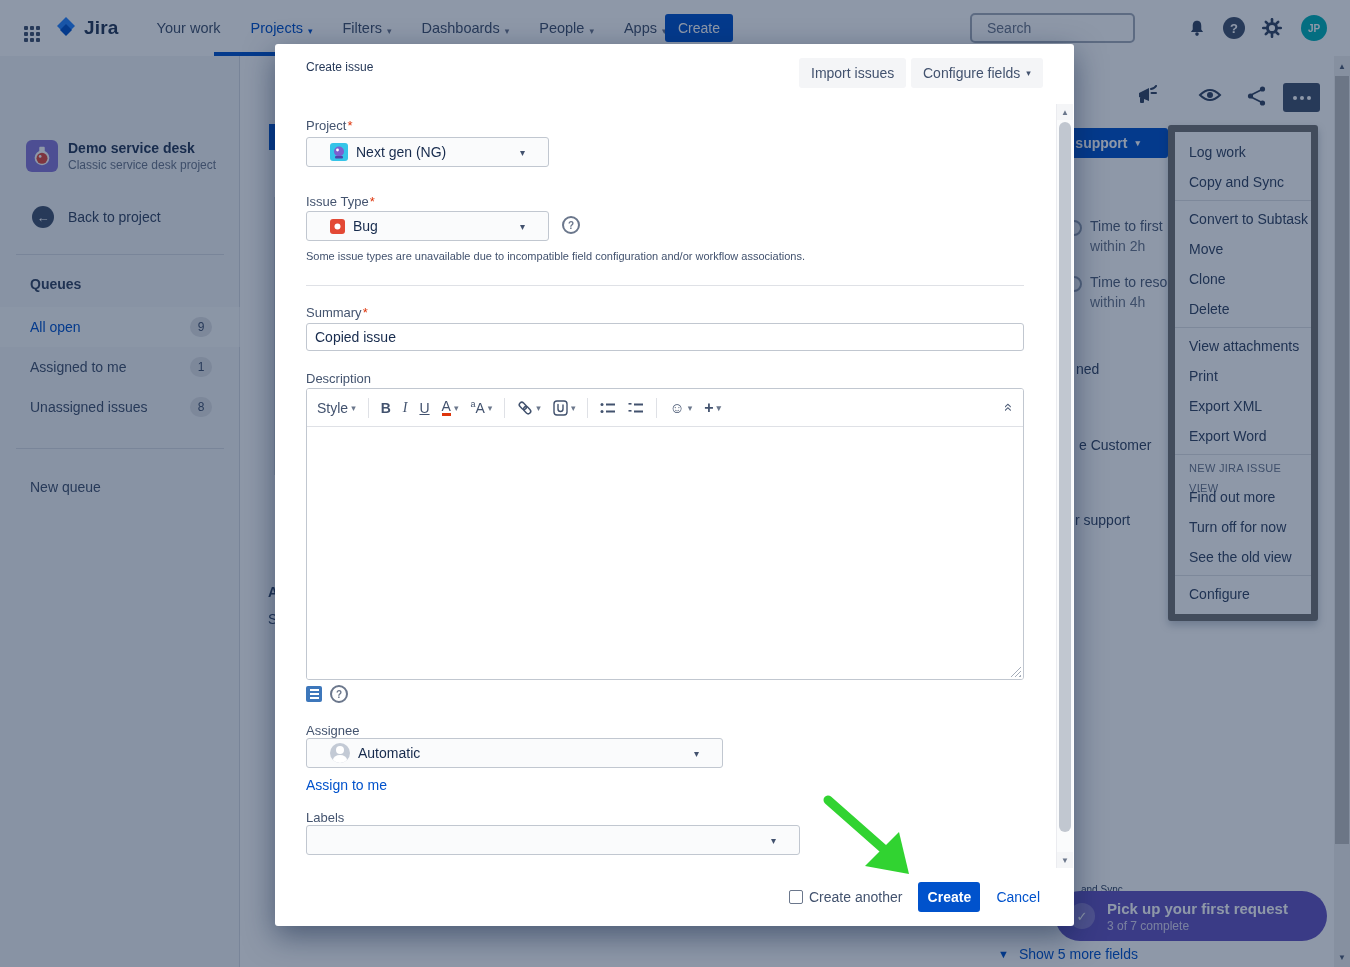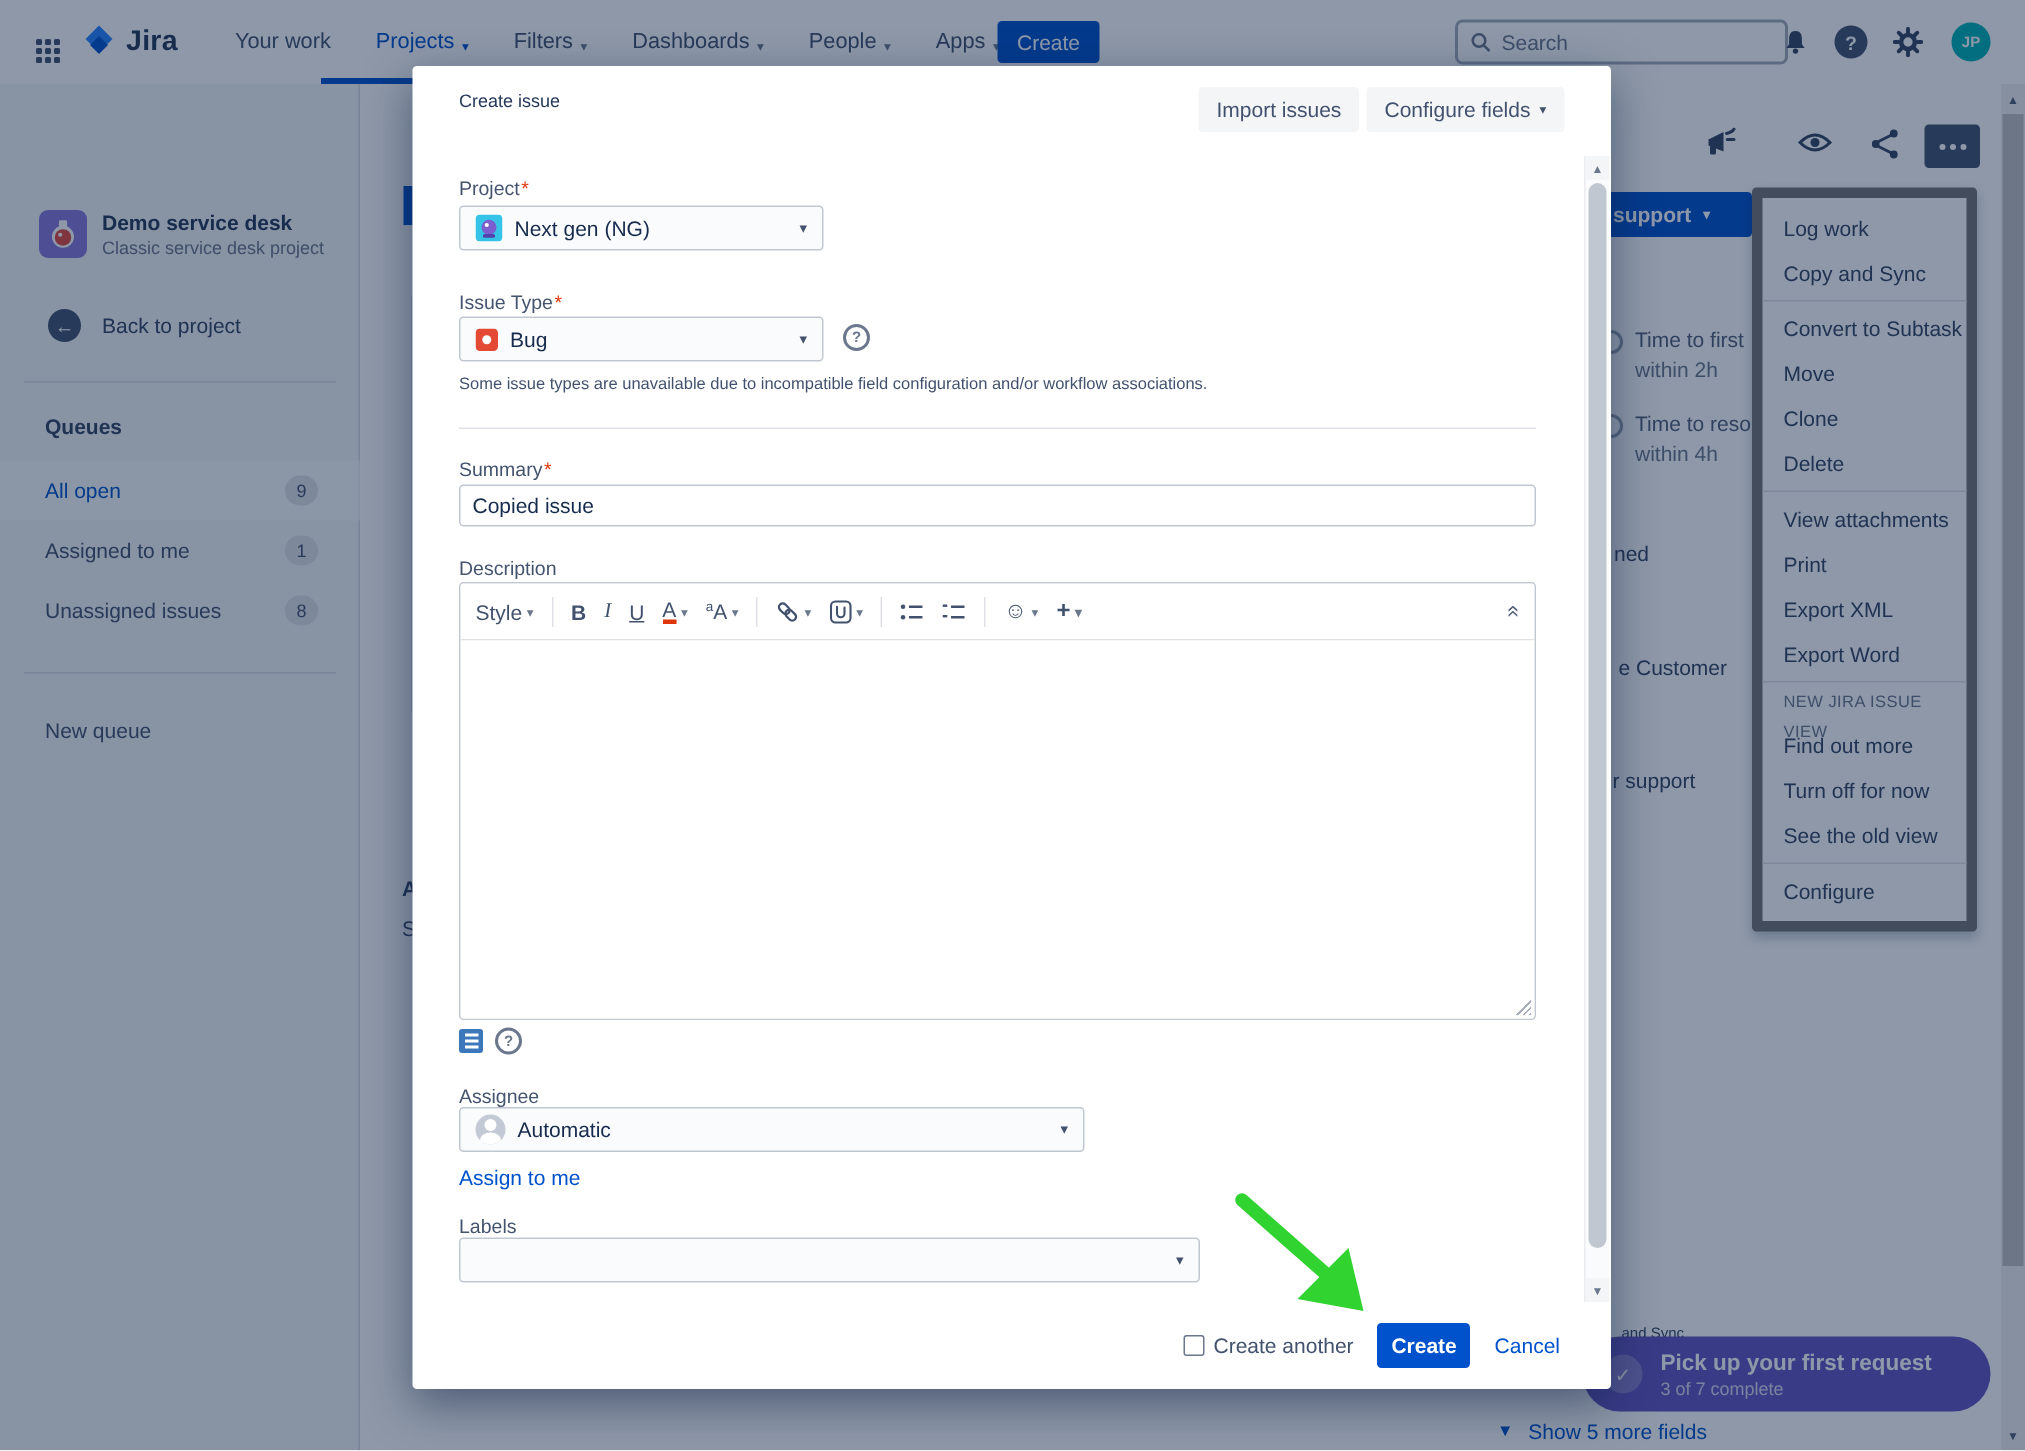--- a/index.html
+++ b/index.html
@@ -14,21 +14,21 @@
     box-shadow:6px 0 #42526E,12px 0 #42526E,0 6px #42526E,6px 6px #42526E,12px 6px #42526E,0 12px #42526E,6px 12px #42526E,12px 12px #42526E; }
   .logo { display:flex; align-items:center; margin-left:26px; gap:6px; }
   .logo-text { font-size:19px; font-weight:700; color:#253858; letter-spacing:.2px; }
   .nav-items { display:flex; align-items:center; margin-left:26px; gap:6px; }
   .nav-item { padding:8px 12px; font-size:14.5px; color:#42526E; display:flex; align-items:flex-end; gap:5px; cursor:pointer; }
   .nav-item.active { color:#0052CC; }
   .chev { font-size:9px; color:#6B778C; }
   .nav-item.active .chev { color:#0052CC; }
   #projects-underline { left:214px; top:52px; width:78px; height:4px; background:#0052CC; }
   #nav-create { left:665px; top:14px; width:68px; height:28px; background:#0052CC; color:#fff; font-size:14px; border:none; border-radius:3px; cursor:pointer; }
-  #nav-search { left:970px; top:13px; width:222px; height:30px; border:2px solid #A5ADBA; border-radius:5px; display:flex; align-items:center; padding:0 8px; gap:7px; background:transparent; }
+  #nav-search { left:970px; top:13px; width:165px; height:30px; border:2px solid #A5ADBA; border-radius:5px; display:flex; align-items:center; padding:0 8px; gap:7px; background:transparent; }
   #nav-search input { border:none; outline:none; background:transparent; font-size:14px; color:#344563; width:150px; font-family:"Liberation Sans",sans-serif; }
   #nav-search input::placeholder { color:#6B778C; }
   .nav-right-icon { position:absolute; top:17px; width:22px; height:22px; display:flex; align-items:center; justify-content:center; cursor:pointer; }
   #help-icon { background:#42526E; border-radius:50%; color:#fff; font-size:13px; font-weight:700; }
   #avatar { left:1301px; top:15px; width:26px; height:26px; border-radius:50%; background:#00B1B8; color:#fff; font-size:10px; font-weight:700; display:flex; align-items:center; justify-content:center; cursor:pointer; }
 
   
   #sidebar { position:absolute; left:0; top:56px; width:240px; height:911px; background:#F4F5F7; border-right:1px solid #D8DCE3; }
   #proj-avatar { left:26px; top:84px; width:32px; height:32px; border-radius:6px; background:#8777D9; display:flex; align-items:center; justify-content:center; }
   #proj-name { left:68px; top:84px; font-size:14px; font-weight:700; color:#253858; }
@@ -72,21 +72,21 @@
 
   
   #overlay { position:absolute; inset:0; background:rgba(9,30,66,.46); z-index:50; }
 
   
   #modal { position:absolute; left:275px; top:44px; width:799px; height:882px; background:#fff; border-radius:3px; box-shadow:0 10px 30px rgba(9,30,66,.5); z-index:60; }
   #modal-title { left:31px; top:16px; font-size:12px; font-weight:500; color:#253858; }
   .hdr-btn { position:absolute; top:14px; height:30px; background:#F4F5F7; border:none; border-radius:3px; font-size:14px; color:#42526E; padding:0 12px; cursor:pointer; display:flex; align-items:center; gap:6px; font-family:"Liberation Sans",sans-serif; }
   .flabel { position:absolute; font-size:13px; color:#44546F; }
   .req { color:#DE350B; margin-left:1px; }
-  .jselect { position:absolute; height:30px; background:#FAFBFC; border:1px solid #C1C7D0; border-radius:3px; display:flex; align-items:center; padding:0 10px; gap:8px; font-size:14px; color:#172B4D; cursor:pointer; }
+  .jselect { position:absolute; height:30px; background:#FAFBFC; border:1px solid #C1C7D0; border-radius:3px; display:flex; align-items:center; padding:0 23px; gap:8px; font-size:14px; color:#172B4D; cursor:pointer; }
   .jselect .caret { margin-left:auto; font-size:10px; color:#42526E; }
   .qmark { position:absolute; width:18px; height:18px; border:2px solid #6B778C; border-radius:50%; color:#6B778C; font-size:10px; font-weight:700; display:flex; align-items:center; justify-content:center; }
   #type-note { left:31px; top:206px; font-size:11px; color:#42526E; }
   .hdivider { position:absolute; left:31px; width:718px; height:1px; background:#DFE1E6; }
   #summary-input { left:31px; top:279px; width:718px; height:28px; border:1px solid #C1C7D0; border-radius:3px; font-size:14px; color:#172B4D; padding:0 8px; font-family:"Liberation Sans",sans-serif; }
   #desc-editor { left:31px; top:344px; width:718px; height:292px; border:1px solid #C1C7D0; border-radius:3px; overflow:hidden; }
   #desc-toolbar { height:38px; border-bottom:1px solid #DFE1E6; background:#fff; display:flex; align-items:center; padding:0 10px; gap:12px; font-size:14px; color:#42526E; }
   .tb-sep { width:1px; height:20px; background:#DFE1E6; }
   .tb-item { display:flex; align-items:center; gap:3px; cursor:pointer; color:#42526E; }
   #desc-text { width:100%; height:253px; border:none; outline:none; resize:none; background:#fff; }

